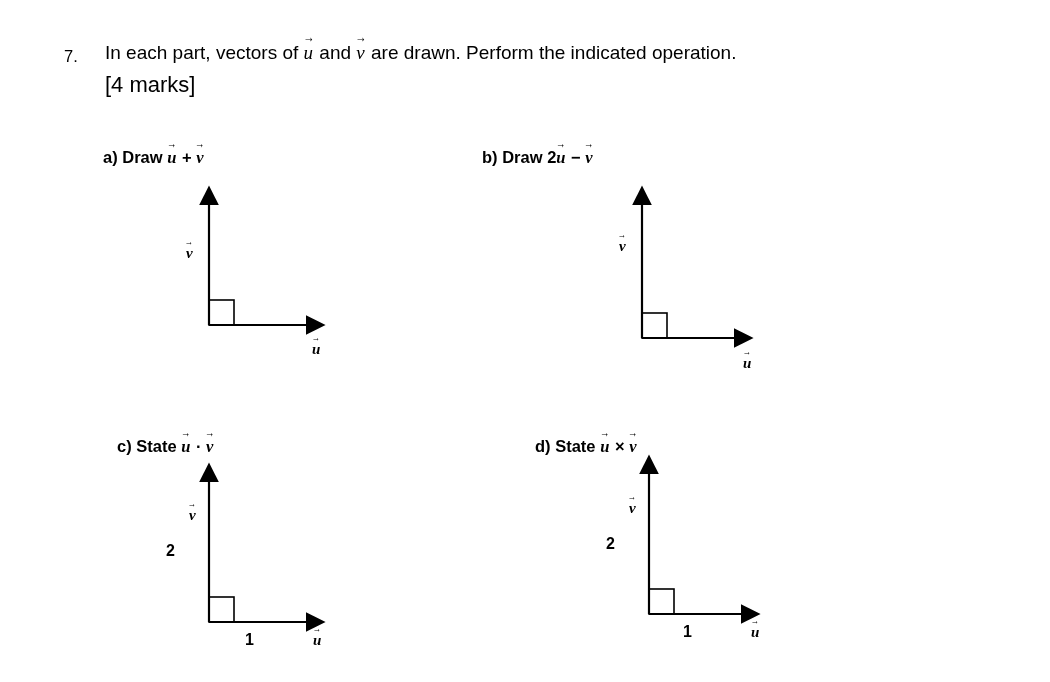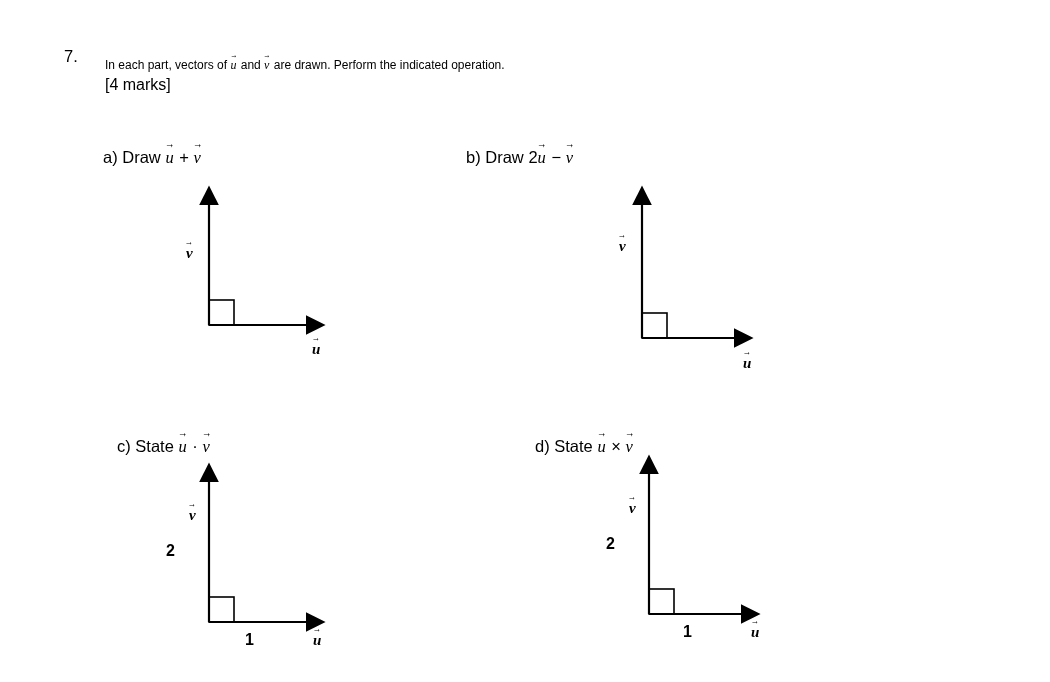--- a/index.html
+++ b/index.html
@@ -24,30 +24,30 @@
   .q-number {
     position: absolute;
     left: 64px;
     top: 44px;
     font-size: 16.5px;
     line-height: 24px;
   }
   .q-text {
     position: absolute;
     left: 105px;
-    top: 52px;
+    top: 40px;
     width: 800px;
-    font-size: 12px;
+    font-size: 19px;
     line-height: 26px;
   }
   .q-marks {
     position: absolute;
     left: 105px;
     top: 72px;
-    font-size: 16px;
+    font-size: 22px;
     line-height: 26px;
   }
   .vec-i {
     font-family: "Liberation Serif", serif;
     font-style: italic;
     position: relative;
     padding-right: 1px;
   }
   .vec-i::after {
     content: "\2192";
@@ -74,20 +74,21 @@
     top: -0.78em;
     font-size: 0.70em;
     font-style: normal;
     font-weight: normal;
     line-height: 1;
   }
   .part-label {
     position: absolute;
     font-size: 16.5px;
     white-space: nowrap;
+    font-weight: bold;
   }
   .diagram {
     position: absolute;
   }
   .axis-label {
     position: absolute;
     font-size: 15px;
   }
   .tick-label {
     position: absolute;
@@ -130,21 +131,21 @@
         </marker>
       </defs>
       <line x1="106" y1="180" x2="106" y2="58" stroke="#000" stroke-width="2.2" marker-end="url(#arrowA)"></line>
       <line x1="106" y1="180" x2="205" y2="180" stroke="#000" stroke-width="2.2" marker-end="url(#arrowA)"></line>
       <rect x="106" y="155" width="25" height="25" fill="none" stroke="#000" stroke-width="1.6"></rect>
     </svg>
     <span class="axis-label vec-b" style="left:83px; top:100px;">v</span>
     <span class="axis-label vec-b" style="left:209px; top:196px;">u</span>
   </div>
 
-  <div class="part-label" style="left:466px; top:148px;">
+  <div class="part-label" style="left:482px; top:148px;">
     <span>b)</span>
     <span>Draw</span>
     <span>2</span><span class="vec-i">u</span>
     <span>−</span>
     <span class="vec-i">v</span>
   </div>
 
   <div class="diagram" id="panel-b" style="width:290px; height:240px;">
     <svg width="290" height="240" viewBox="0 0 290 240">
       <defs>

